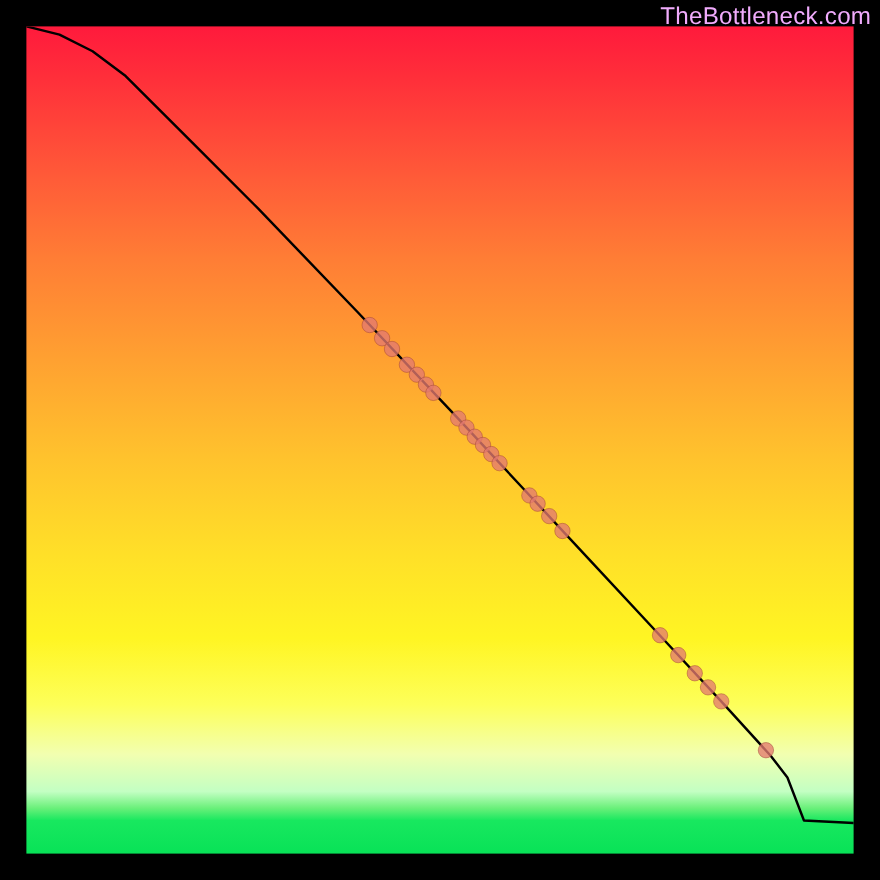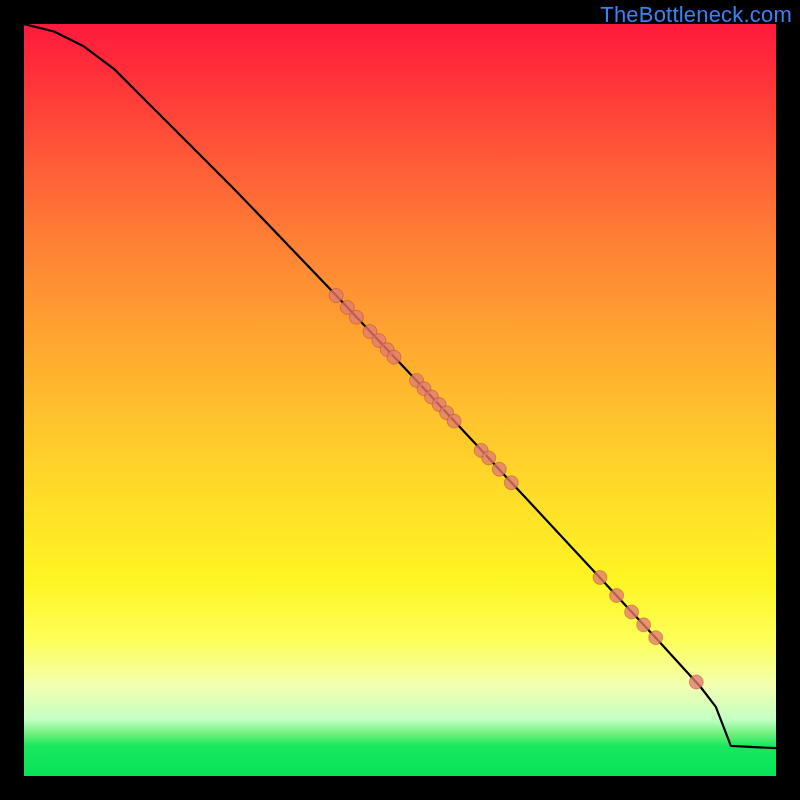--- a/index.html
+++ b/index.html
@@ -26,21 +26,21 @@
       #c3ffc3 92.5%,
       #6af07a 94.5%,
       #18e85f 96%,
       #08e257 100%);
   }
 
   .watermark {
     position: absolute;
     top: 2px;
     right: 8px;
-    color: #3b82f6;
+    color: #f0abfc;
     font-size: 22px;
     font-weight: 400;
     letter-spacing: 0.2px;
     font-family: Arial, Helvetica, sans-serif;
   }
 
   svg.plot {
     position: absolute;
     left: 0;
     top: 0;

